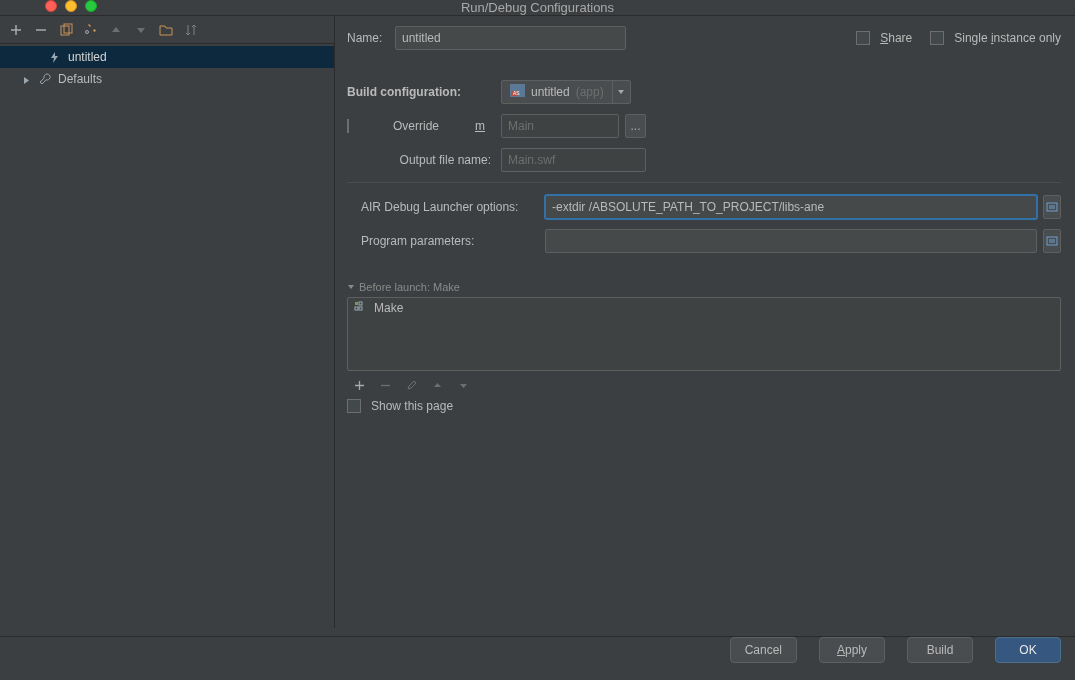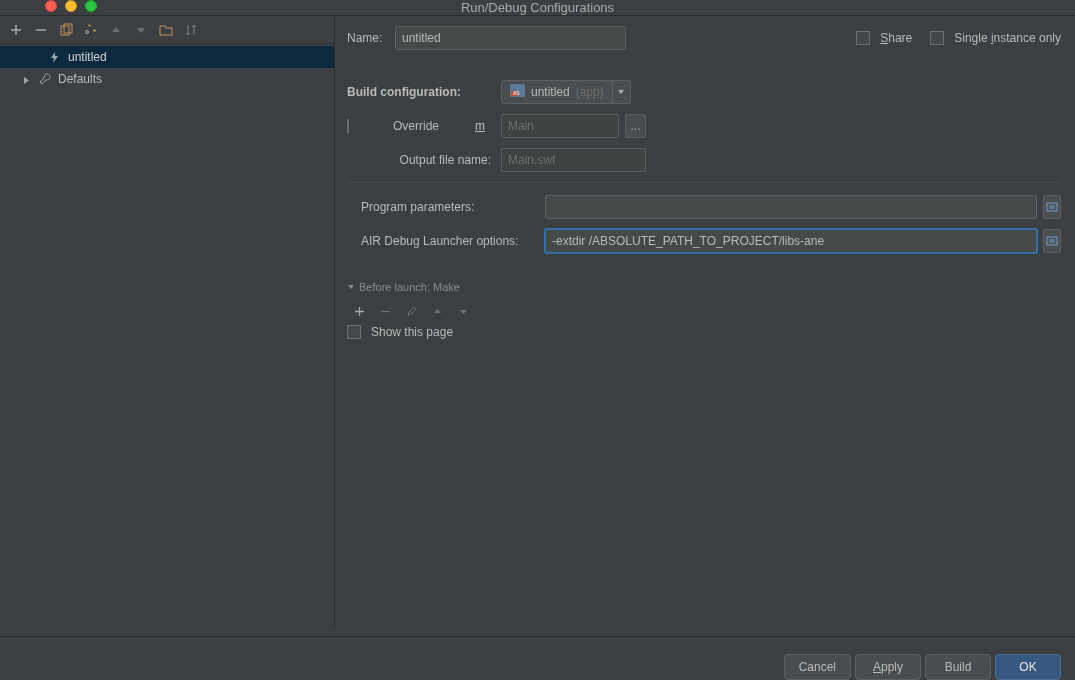--- a/index.html
+++ b/index.html
@@ -210,23 +210,23 @@
   .mini-toolbar {
     display:flex; gap:10px;
     padding:6px 4px;
     align-items:center;
     color:#a9a9a9;
   }
   .bottom {
     height:44px;
     border-top:1px solid #2b2b2b;
     display:flex;
-    align-items:flex-end;
+    align-items:flex-start;
     justify-content:flex-end;
-    gap:4px;
+    gap:22px;
     padding:0 14px;
     background:#3c3f41;
     margin-top:8px;
   }
   .btn {
     min-width:66px;
     height:26px;
     background:#4a4d4f;
     border:1px solid #5e6060;
     border-radius:4px;
@@ -384,54 +384,67 @@
 
     <div class="row">
       <span class="lbl right dim">Output file name:</span>
       <div class="field" style="max-width:145px;">
         <div class="textbox readonly" style="display:flex;align-items:center;">Main.swf</div>
       </div>
     </div>
 
     <div class="options-box">
       <div class="row">
+        <span class="lbl" style="width:198px;padding-left:14px;">AIR Debug Launcher options:</span>
+        <div class="field">
+          <input type="text" class="textbox focused" style="flex: 1 1 0%;" value="-extdir /ABSOLUTE_PATH_TO_PROJECT/libs-ane">
+          <div class="expand-btn">
+            <svg width="12" height="12" viewBox="0 0 12 12">
+                <rect x="1" y="2" width="10" height="8" fill="none" stroke="#6ea0cf"></rect>
+                <path d="M3 5h6M3 7h6" stroke="#6ea0cf"></path>
+              </svg>
+          </div>
+        </div>
+      </div>
+      <div class="row">
         <span class="lbl" style="width:198px;padding-left:14px;">Program parameters:</span>
         <div class="field">
           <input type="text" style="flex: 1 1 0%;" value="">
           <div class="expand-btn">
             <svg width="12" height="12" viewBox="0 0 12 12">
                 <rect x="1" y="2" width="10" height="8" fill="none" stroke="#6ea0cf"></rect>
                 <path d="M3 5h6M3 7h6" stroke="#6ea0cf"></path>
               </svg>
           </div>
         </div>
       </div>
-      <div class="row">
-        <span class="lbl" style="width:198px;padding-left:14px;">AIR Debug Launcher options:</span>
-        <div class="field">
-          <input type="text" class="textbox focused" style="flex: 1 1 0%;" value="-extdir /ABSOLUTE_PATH_TO_PROJECT/libs-ane">
-          <div class="expand-btn">
-            <svg width="12" height="12" viewBox="0 0 12 12">
-                <rect x="1" y="2" width="10" height="8" fill="none" stroke="#6ea0cf"></rect>
-                <path d="M3 5h6M3 7h6" stroke="#6ea0cf"></path>
-              </svg>
-          </div>
-        </div>
-      </div>
     </div>
 
     <div class="before-launch">
       <div class="bl-head">
         <span>
           <svg width="8" height="8" viewBox="0 0 8 8">
               <path d="M1 2l3 4 3-4z" fill="#8a8a8a"></path>
             </svg>
         </span>
         <span>Before launch: Make</span>
       </div>
+      <div class="listbox">
+        <div class="list-item">
+          <span>
+            <svg width="14" height="12" viewBox="0 0 14 12">
+                <rect x="1" y="1" width="3" height="3" fill="#6e9d5a"></rect>
+                <rect x="5" y="1" width="3" height="3" fill="none" stroke="#9aa7b0"></rect>
+                <rect x="1" y="6" width="3" height="3" fill="none" stroke="#9aa7b0"></rect>
+                <rect x="5" y="6" width="3" height="3" fill="none" stroke="#9aa7b0"></rect>
+              </svg>
+          </span>
+          <span>Make</span>
+        </div>
+      </div>
       <div class="mini-toolbar">
         <span class="tb-icon">
           <svg width="11" height="11" viewBox="0 0 11 11">
               <path d="M5.5 1v9M1 5.5h9" stroke="#a9a9a9" stroke-width="1.3"></path>
             </svg>
         </span>
         <span class="tb-icon">
           <svg width="11" height="11" viewBox="0 0 11 11">
               <path d="M1 5.5h9" stroke="#6e6e6e" stroke-width="1.3"></path>
             </svg>

